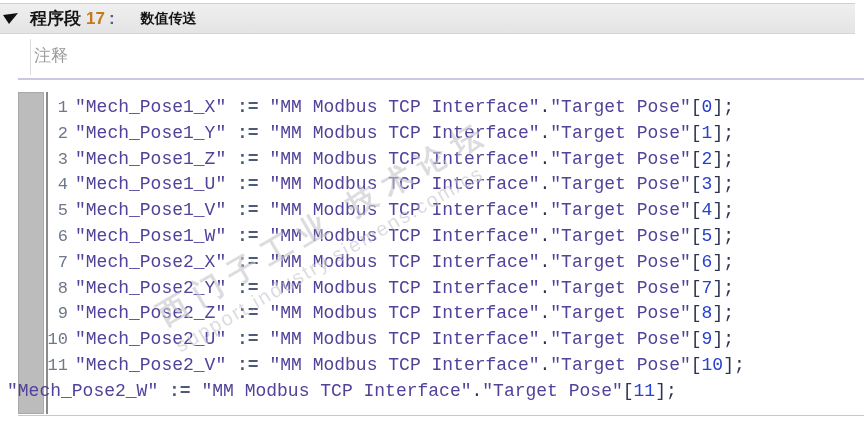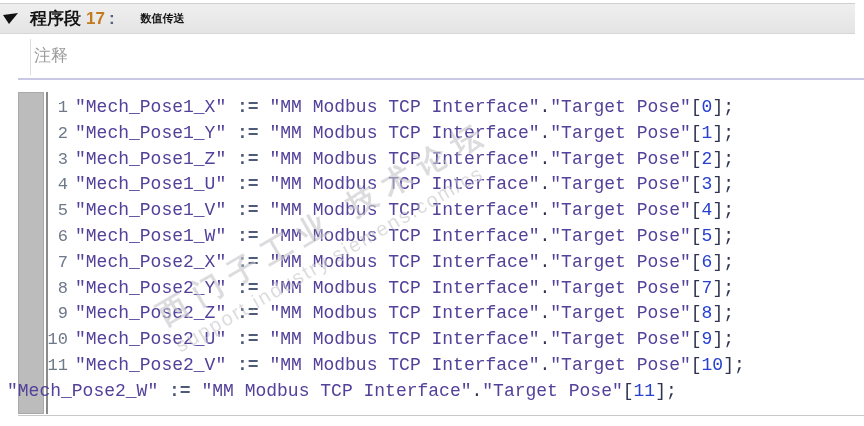--- a/index.html
+++ b/index.html
@@ -11,21 +11,21 @@
   .net-header{
     position:absolute;left:0;top:3px;width:855px;height:31px;
     background:linear-gradient(#efefef,#e4e4e4);
     border-top:1px solid #cfcfcf;border-bottom:1px solid #d6d6d6;
     display:flex;align-items:center;box-sizing:border-box;cursor:default;
   }
   .tri{position:absolute;left:3px;top:9px;width:15px;height:11px;}
   .hdr-label{margin-left:30px;font-size:17px;font-weight:bold;color:#141414;white-space:nowrap;}
   .hdr-num{color:#c4791c;margin-left:5px;}
   .hdr-colon{color:#53607f;margin-left:4px;}
-  .hdr-title{margin-left:26px;font-size:11px;font-weight:bold;color:#141414;}
+  .hdr-title{margin-left:26px;font-size:14px;font-weight:bold;color:#141414;}
   
   .comment-field{
     position:absolute;left:30px;top:39px;right:0;height:36px;
     border-left:1px solid #dcdcdc;
     font-size:17px;color:#9b9b9b;padding:5px 0 0 3px;box-sizing:border-box;background:#ffffff;font-family:Liberation Mono, monospace;
   }
   .comment-divider{position:absolute;left:18px;top:78px;right:0;height:2px;background:#c9c9e4;}
   
   .code-area{position:absolute;left:0;top:90px;right:0;height:326px;}
   .gutter{position:absolute;left:18px;top:2px;width:26px;height:322px;background:#bcbcbc;border:1px solid #a9a9a9;box-sizing:border-box;}

